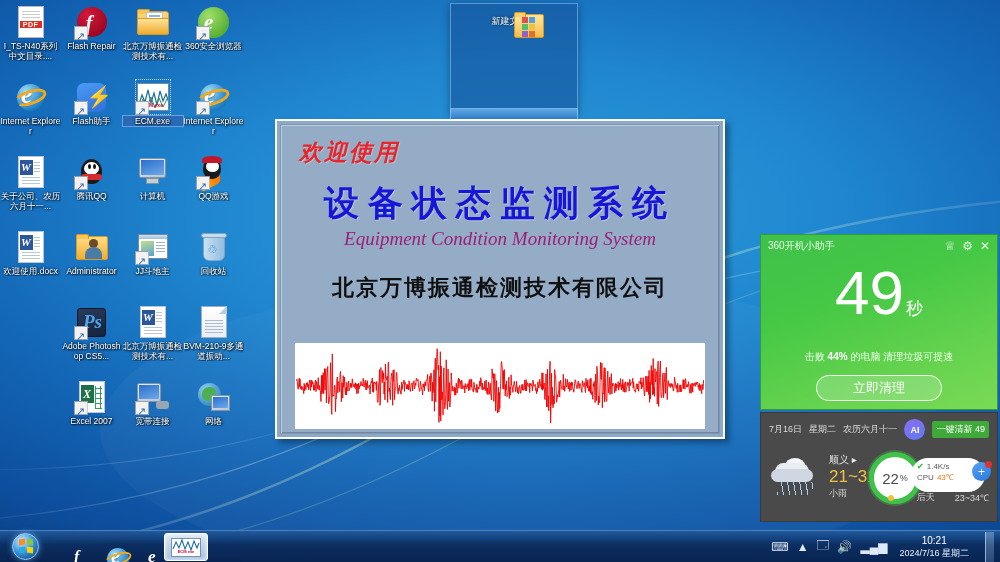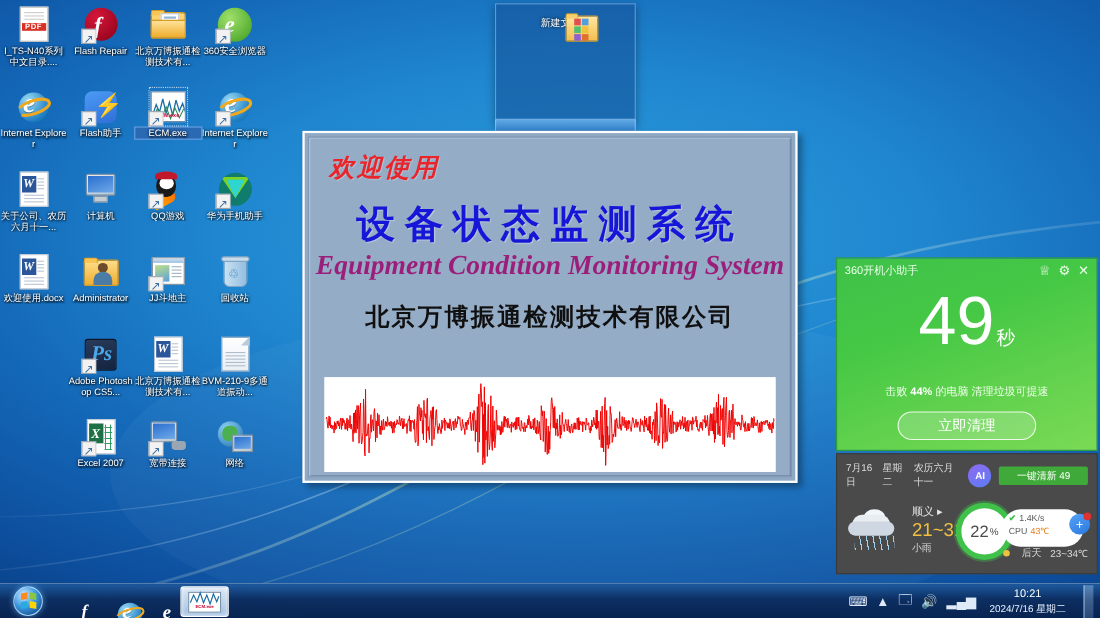--- a/index.html
+++ b/index.html
@@ -210,22 +210,22 @@
     text-shadow:1px 1px 0 rgba(255,255,255,.25);
   }
   #title-cn{
     position:absolute;left:0;right:0;top:55px;text-align:center;
     font-family:"Liberation Serif",serif;font-weight:bold;
     font-size:35px;color:#1616d8;letter-spacing:9px;
     text-shadow:1px 1px 1px rgba(255,255,255,.35);
   }
   #title-en{
     position:absolute;left:0;right:0;top:103px;text-align:center;
-    font-family:"Liberation Serif",serif;font-weight:bold;font-style:italic;
-    font-size:25px;color:#9b1f7a;
+    font-family:"Liberation Serif",serif;font-weight:normal;font-style:italic;
+    font-size:19px;color:#9b1f7a;
   }
   #company-cn{
     position:absolute;left:0;right:0;top:148px;text-align:center;
     font-family:"Liberation Serif",serif;font-weight:bold;
     font-size:22px;color:#101010;letter-spacing:2px;
   }
   #company-en{
     position:absolute;left:0;right:0;top:182px;text-align:center;
     font-family:"Liberation Sans",sans-serif;
     font-size:17px;color:#17359c;
@@ -266,21 +266,21 @@
     position:absolute;left:760px;top:412px;width:238px;height:110px;
     background:#4a4a4a;border:1px solid #3a3a3a;overflow:hidden;
   }
   #wx-datebar{display:flex;align-items:center;gap:7px;padding:6px 8px 0;color:#dcdcdc;font-size:9px;}
   #wx-ai{
     width:21px;height:21px;border-radius:50%;
     background:linear-gradient(150deg,#8e6bf0,#5c7cf5);color:#fff;font-size:9px;font-weight:bold;
     display:flex;align-items:center;justify-content:center;margin-left:auto;flex:none;
   }
   #wx-speed{
-    background:#3faa3a;color:#fff;font-size:9px;padding:2px 16px;border-radius:2px;flex:none;
+    background:#3faa3a;color:#fff;font-size:9px;padding:2px 4px;border-radius:2px;flex:none;
   }
   #wx-body{display:flex;align-items:center;padding:3px 8px 0;position:relative;height:70px;}
   #wx-cloud{width:52px;height:40px;position:relative;flex:none;}
   #wx-cloud .c1{position:absolute;left:6px;top:6px;width:34px;height:17px;background:#e8edf2;border-radius:10px;}
   #wx-cloud .c2{position:absolute;left:2px;top:12px;width:42px;height:13px;background:#cfd8e2;border-radius:8px;}
   #wx-cloud .c3{position:absolute;left:16px;top:1px;width:20px;height:15px;background:#f2f6fa;border-radius:50%;}
   #wx-cloud .rain{position:absolute;left:8px;top:25px;width:36px;height:13px;
       background:repeating-linear-gradient(80deg,#9fd2f0 0 1px,transparent 1px 6px);}
   #wx-info{margin-left:8px;color:#e6e6e6;}
   #wx-city{font-size:10px;color:#e6e6e6;}
@@ -300,21 +300,21 @@
   #wx-sysinfo .row{display:flex;align-items:center;gap:3px;line-height:11px;white-space:nowrap;}
   #wx-sysinfo .net{color:#5a5a5a;}
   #wx-sysinfo .cpu{color:#e07a18;}
   #wx-plus{
     position:absolute;right:6px;top:22px;width:19px;height:19px;border-radius:50%;
     background:linear-gradient(150deg,#56a3f5,#2a78e0);color:#fff;font-size:12px;
     display:flex;align-items:center;justify-content:center;
   }
   #wx-plus .dot{position:absolute;right:-1px;top:-1px;width:7px;height:7px;border-radius:50%;background:#e03131;}
   #wx-forecast{
-    position:absolute;right:8px;bottom:6px;color:#d8d8d8;font-size:9px;display:flex;align-items:center;gap:8px;
+    position:absolute;right:8px;bottom:6px;color:#d8d8d8;font-size:9px;display:flex;align-items:center;gap:20px;
   }
   #wx-sun{width:12px;height:12px;position:relative;}
   #wx-sun .core{position:absolute;left:3px;top:3px;width:6px;height:6px;border-radius:50%;background:#f0c040;}
 
   
   #taskbar{
     position:absolute;left:0;bottom:0;width:1000px;height:32px;
     background:linear-gradient(180deg, rgba(30,90,160,.96) 0%, rgba(12,45,95,.97) 45%, rgba(8,35,80,.98) 100%);
     border-top:1px solid rgba(150,200,250,.55);
     display:flex;align-items:center;
@@ -472,20 +472,32 @@
     <span class="glyph">
       <span class="ic-word">
           <i class="w">W</i>
           <i class="l"></i>
           <i class="l2"></i>
         </span>
     </span>
     <span class="lbl">关于公司、农历六月十一...</span>
   </div>
 
+  <div class="dicon">
+    <span class="glyph shortcut">
+      <span class="ic-qq">
+          <i class="body"></i>
+          <i class="face"></i>
+          <i class="eye" style="left:9px"></i>
+          <i class="eye" style="left:14px"></i>
+          <i class="scarf"></i>
+        </span>
+    </span>
+    <span class="lbl">腾讯QQ</span>
+  </div>
 
   <div class="dicon">
     <span class="glyph">
       <span class="ic-pc">
           <i class="mon"></i>
           <i class="scr"></i>
           <i class="base"></i>
         </span>
     </span>
     <span class="lbl">计算机</span>
@@ -496,29 +508,20 @@
       <span class="ic-qqgame">
           <i class="rocket"></i>
           <i class="body"></i>
           <i class="face"></i>
           <i class="hat"></i>
         </span>
     </span>
     <span class="lbl">QQ游戏</span>
   </div>
 
-  <div class="dicon">
-    <span class="glyph shortcut">
-      <span class="ic-huawei">
-          <i class="a"></i>
-          <i class="b"></i>
-        </span>
-    </span>
-    <span class="lbl">华为手机助手</span>
-  </div>
 
   <div class="dicon">
     <span class="glyph">
       <span class="ic-word">
           <i class="w">W</i>
           <i class="l"></i>
           <i class="l2"></i>
         </span>
     </span>
     <span class="lbl">欢迎使用.docx</span>

